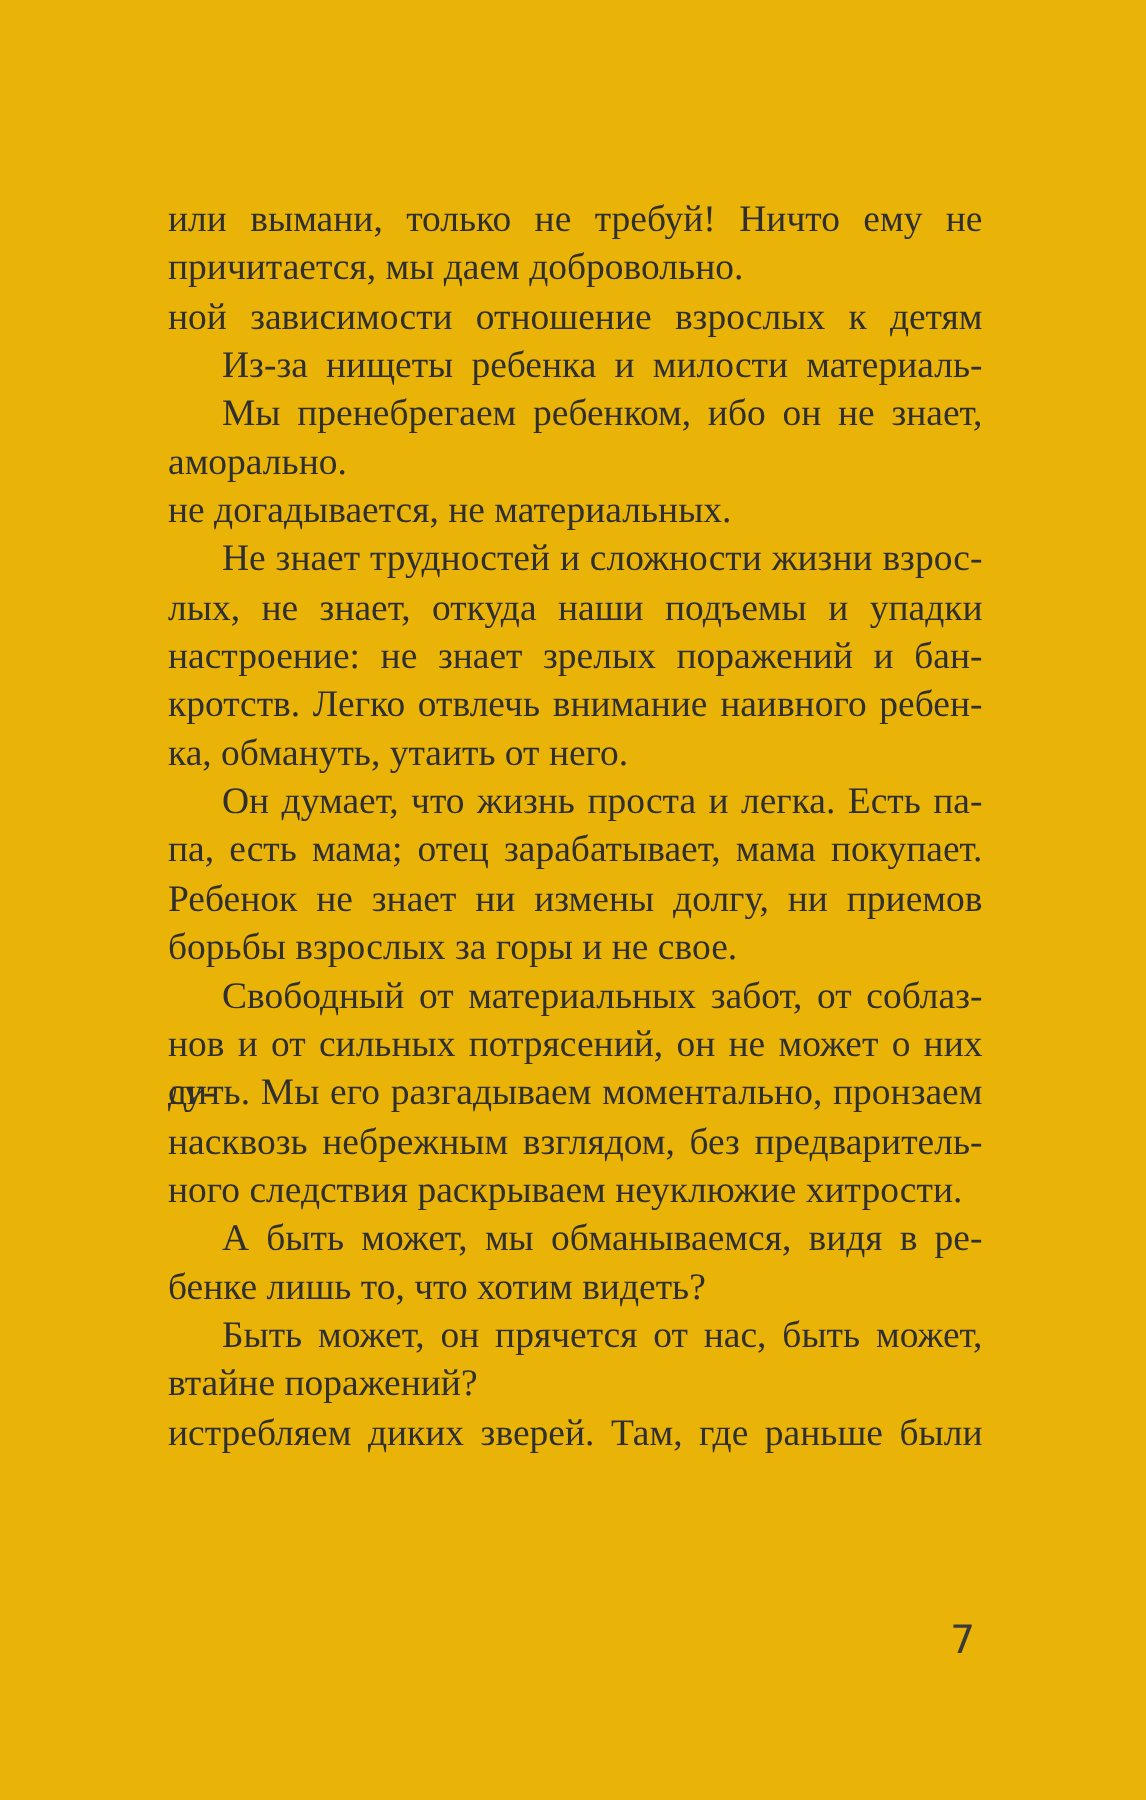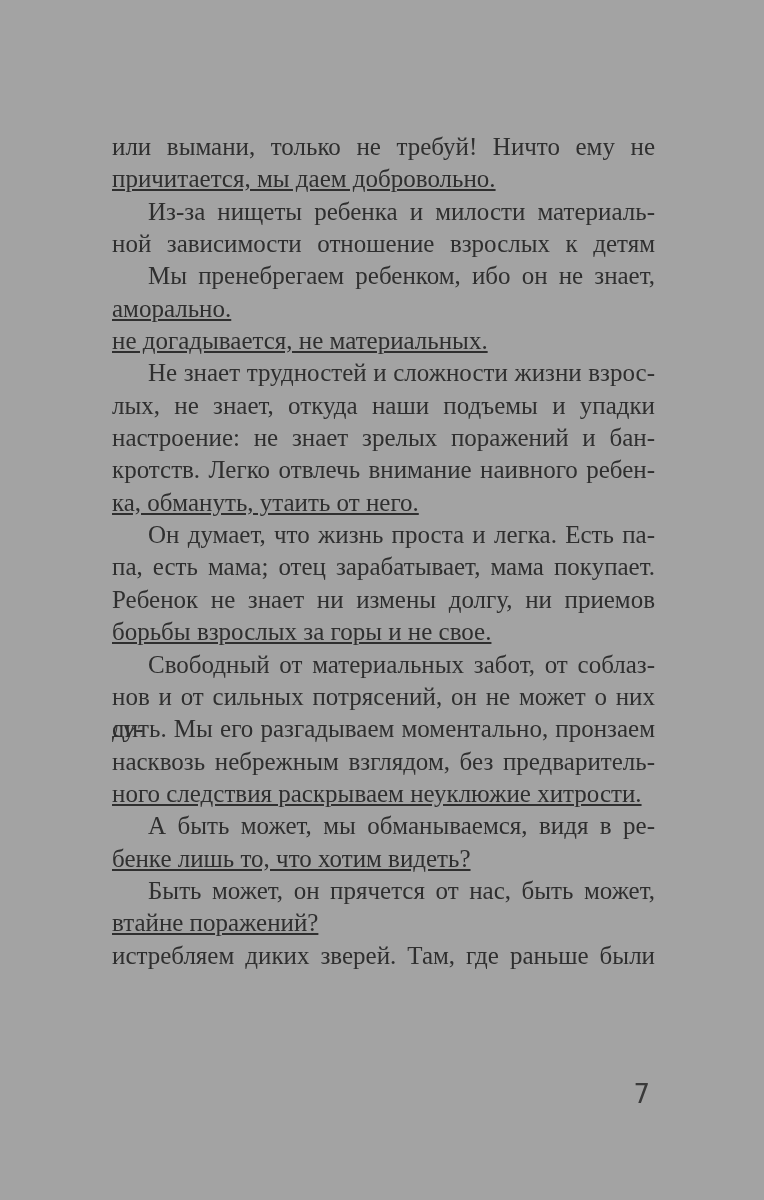--- a/index.html
+++ b/index.html
@@ -4,21 +4,21 @@
 <style>
   html, body {
     margin: 0;
     padding: 0;
     background: #ffffff;
   }
   .book-page {
     position: relative;
     width: 764px;
     height: 1200px;
-    background: #a3a3a3;
+    background: #eab308;
     overflow: hidden;
   }
   .text-block {
     position: absolute;
     left: 112px;
     top: 131px;
     width: 543px;
     font-family: "Liberation Serif", "DejaVu Serif", serif;
     font-size: 25px;
     line-height: 32.35px;
@@ -26,21 +26,20 @@
   }
   .line {
     text-align: justify;
     text-align-last: justify;
     height: 32.35px;
     overflow: visible;
   }
   .line.end {
     text-align: left;
     text-align-last: left;
-    text-decoration: underline;
   }
   .line.indent {
     text-indent: 36px;
   }
   .folio {
     position: absolute;
     left: 112px;
     top: 1079px;
     width: 543px;
     box-sizing: border-box;
@@ -52,22 +51,22 @@
     color: #3a3a3a;
   }
 </style>
 </head>
 <body>
 
 <div class="book-page">
   <div class="text-block" id="text-block">
       <div class="line">или вымани, только не требуй! Ничто ему не</div>
       <div class="line end">причитается, мы даем добровольно.</div>
+      <div class="line">ной зависимости отношение взрослых к детям</div>
       <div class="line indent">Из-за нищеты ребенка и милости материаль-</div>
-      <div class="line">ной зависимости отношение взрослых к детям</div>
       <div class="line indent">Мы пренебрегаем ребенком, ибо он не знает,</div>
       <div class="line end">аморально.</div>
       <div class="line end">не догадывается, не материальных.</div>
       <div class="line indent">Не знает трудностей и сложности жизни взрос-</div>
       <div class="line">лых, не знает, откуда наши подъемы и упадки</div>
       <div class="line">настроение: не знает зрелых поражений и бан-</div>
       <div class="line">кротств. Легко отвлечь внимание наивного ребен-</div>
       <div class="line end">ка, обмануть, утаить от него.</div>
       <div class="line indent">Он думает, что жизнь проста и легка. Есть па-</div>
       <div class="line">па, есть мама; отец зарабатывает, мама покупает.</div>

